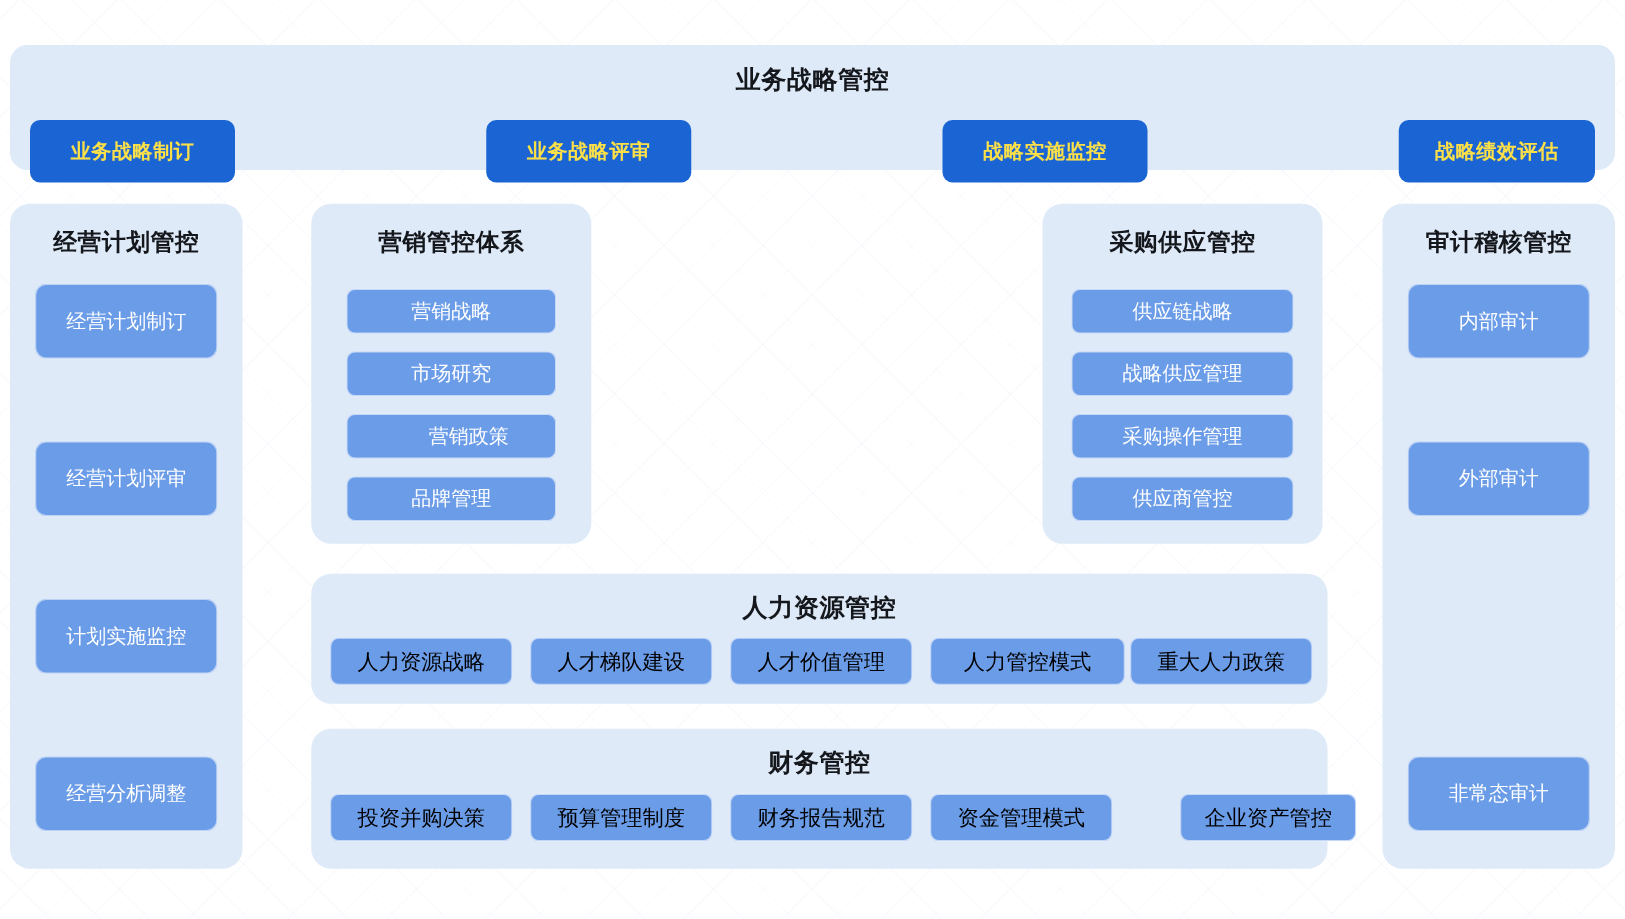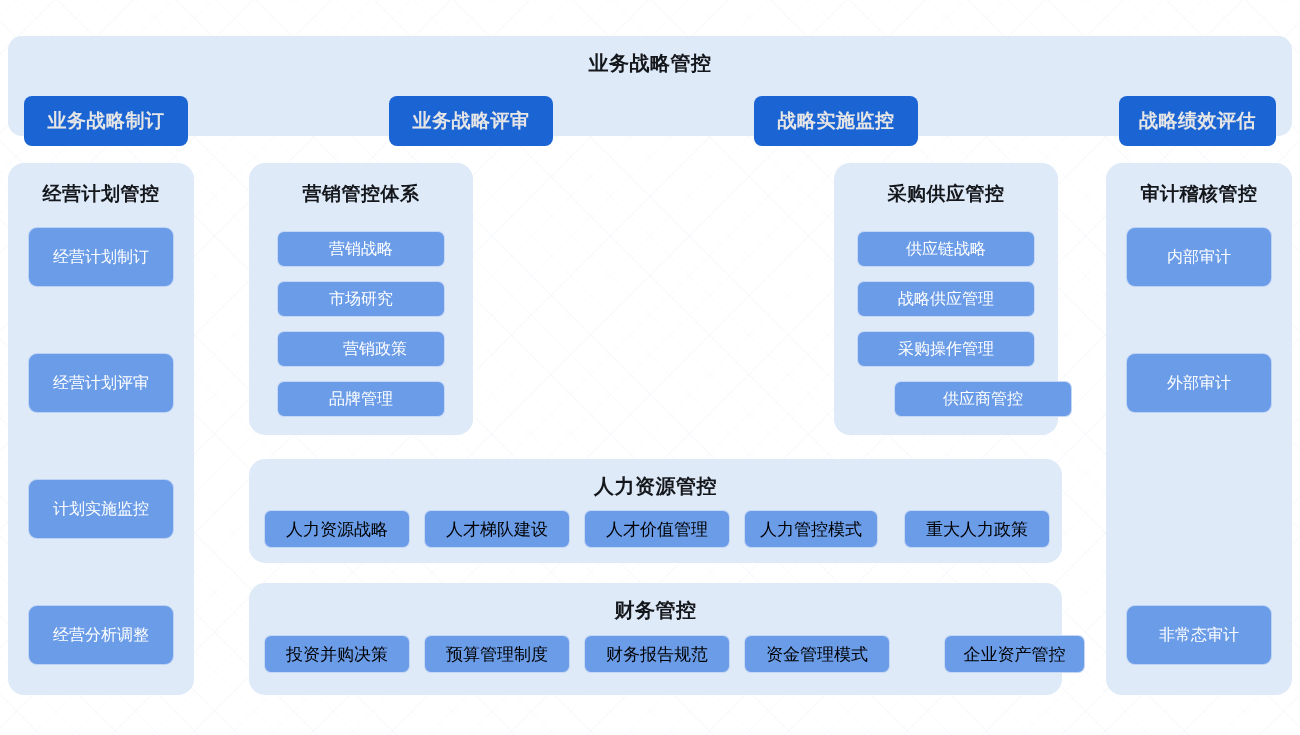--- a/index.html
+++ b/index.html
@@ -31,24 +31,24 @@
     letter-spacing:.5px;
   }
 
   
   #banner{left:8px;top:36px;width:1284px;height:100px;border-radius:14px;}
   #banner .panel-title{margin-top:14px;font-size:20px;}
   .banner-row{position:absolute;left:0;top:60px;width:100%;height:50px;}
   .banner-btn{
     position:absolute;top:0;height:50px;
     background:#1b64d4;
-    color:#e5e5e5;
+    color:#fde047;
     border-radius:8px;
     display:flex;align-items:center;justify-content:center;
-    font-size:19px;font-weight:bold;
+    font-size:16px;font-weight:bold;
     box-sizing:border-box;
     letter-spacing:.5px;
   }
 
   
   .side-col{top:163px;width:186px;height:532px;}
   #col-plan{left:8px;}
   #col-audit{left:1106px;}
   .side-col .panel-title{margin-top:18px;font-size:19px;}
   .side-chip{
@@ -121,36 +121,36 @@
     <div class="mid-chip" style="top:168px;padding-left:28px;">营销政策</div>
     <div class="mid-chip" style="top:218px;">品牌管理</div>
   </div>
 
 
   <div class="panel mid-col" id="col-procure">
     <div class="panel-title">采购供应管控</div>
     <div class="mid-chip" style="top:68px;">供应链战略</div>
     <div class="mid-chip" style="top:118px;">战略供应管理</div>
     <div class="mid-chip" style="top:168px;">采购操作管理</div>
-    <div class="mid-chip" style="top:218px;margin-left:37px;">供应商管控</div>
+    <div class="mid-chip" style="top:218px;">供应商管控</div>
   </div>
 
   <div class="panel side-col" id="col-audit">
     <div class="panel-title">审计稽核管控</div>
     <div class="side-chip" style="top:64px;">内部审计</div>
     <div class="side-chip" style="top:190px;">外部审计</div>
     <div class="side-chip" style="top:442px;">非常态审计</div>
   </div>
 
   <div class="panel wide" id="row-hr">
     <div class="panel-title">人力资源管控</div>
     <div class="wide-chip" style="left:15px;width:146px;">人力资源战略</div>
     <div class="wide-chip" style="left:175px;width:146px;">人才梯队建设</div>
     <div class="wide-chip" style="left:335px;width:146px;">人才价值管理</div>
-    <div class="wide-chip" style="left:495px;width:134px;">人力管控模式</div>
+    <div class="wide-chip" style="left:495px;width:156px;">人力管控模式</div>
     <div class="wide-chip" style="left:655px;width:146px;">重大人力政策</div>
   </div>
 
   <div class="panel wide" id="row-fin">
     <div class="panel-title">财务管控</div>
     <div class="wide-chip" style="left:15px;width:146px;">投资并购决策</div>
     <div class="wide-chip" style="left:175px;width:146px;">预算管理制度</div>
     <div class="wide-chip" style="left:335px;width:146px;">财务报告规范</div>
     <div class="wide-chip" style="left:495px;width:146px;">资金管理模式</div>
     <div class="wide-chip" style="left:655px;width:141px;margin-left:40px;">企业资产管控</div>

